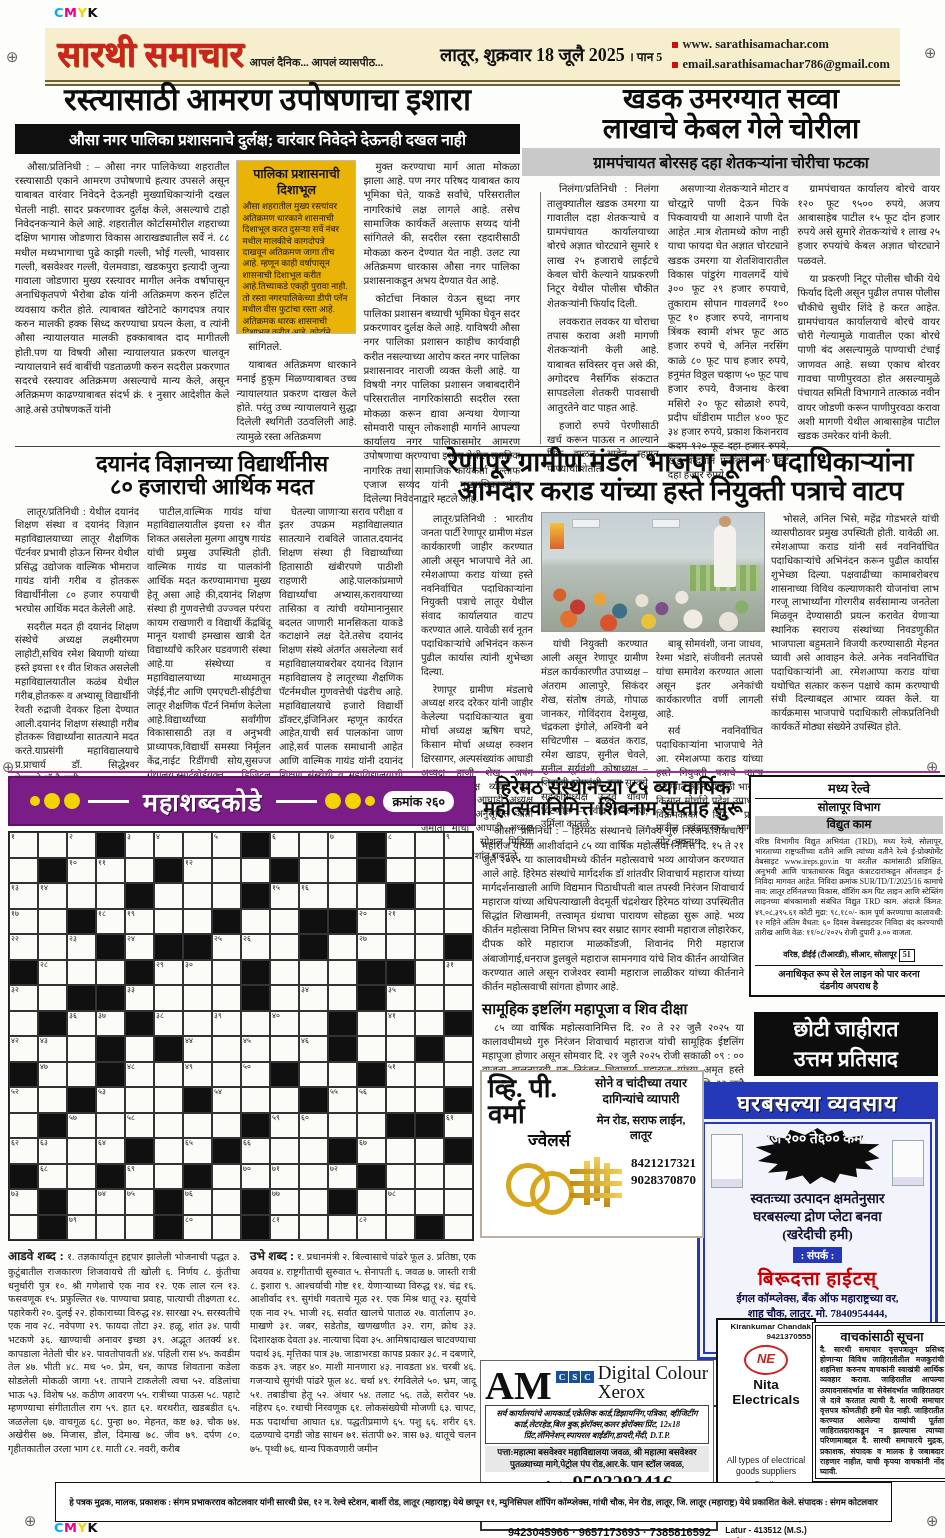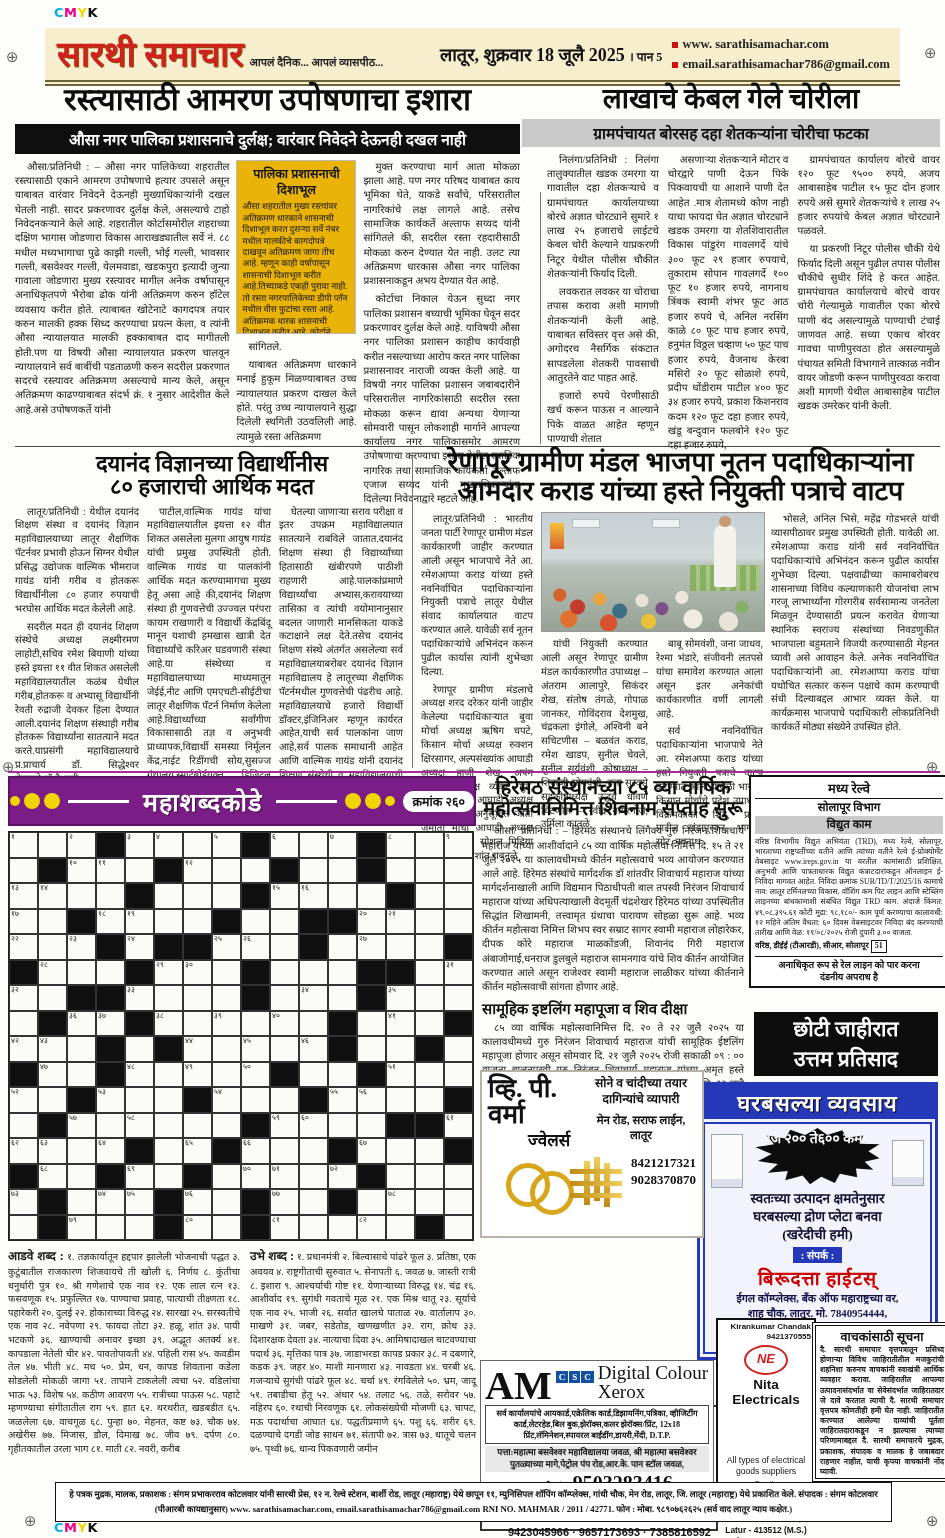--- a/index.html
+++ b/index.html
@@ -56,40 +56,40 @@
   .ph-speaker{position:absolute;right:28px;top:12px;width:22px;height:62px;background:#f4f2ec;
     border-radius:8px 8px 2px 2px;}
   .ph-speaker:before{content:"";position:absolute;left:5px;top:-9px;width:12px;height:11px;border-radius:50%;background:#c79b72;}
   .ph-ac{position:absolute;width:26px;height:7px;background:#eef1f2;border:1px solid #b6bcbe;top:6px;}
   .ph-poster{position:absolute;left:8px;top:10px;width:14px;height:26px;background:linear-gradient(#f3c13a,#d8622e);}
   .ph-chairs{position:absolute;right:4px;top:52px;width:70px;height:26px;
     background:repeating-linear-gradient(90deg,#7fae4e 0 6px,#a8c77e 6px 10px);opacity:.8;}
 
   
   .cw-header{height:46px;background:#7b1d86;border:2px solid #5c1266;display:flex;align-items:center;
-             padding:0 0;gap:8px;}
+             padding:0 20px;gap:8px;}
   .cw-dot{background:#f2d400;border-radius:50%;}
   .cw-title{color:#fff;font-weight:bold;font-size:25px;flex:0 0 auto;letter-spacing:1px;
             text-shadow:1px 1px 0 #3a0b40;margin:0 6px;}
   .cw-rule{flex:1;height:3px;background:#fff;}
   .cw-pill{background:#fff;border-radius:10px;padding:2px 9px;font-size:12.5px;font-weight:bold;color:#111;}
   .cw-grid{margin-top:5px;width:464px;display:grid;grid-template-columns:repeat(16,1fr);border:1px solid #222;background:#fff;}
   .cw-cell{border:1px solid #333;height:23.5px;position:relative;background:#fbfbf8;}
   .cw-cell.black{background:#101010;}
   .cw-num{position:absolute;left:1px;top:0;font-size:7.5px;line-height:1;color:#222;}
   .clues{margin-top:7px;display:flex;gap:10px;}
   .clue-col{font-size:9.6px;line-height:1.42;text-align:justify;color:#1c1c1c;}
   .clue-col b{font-size:12px;}
 
   
   .rail{border:2px solid #111;background:#fff;padding:2px 4px;font-size:7.7px;line-height:1.32;text-align:justify;}
   .rail .r-t1{font-size:13px;font-weight:bold;text-align:center;border-bottom:1px solid #111;padding:1px 0;}
   .rail .r-t2{font-size:11.5px;font-weight:bold;text-align:center;padding:1px 0;}
   .rail .r-t3{font-size:11.5px;font-weight:bold;text-align:center;background:#c9c9c9;padding:1px 0;margin-bottom:3px;}
-  .rail .r-sign{font-size:8px;font-weight:bold;text-align:left;margin-top:2px;}
+  .rail .r-sign{font-size:8px;font-weight:bold;text-align:center;margin-top:11px;}
   .rail .r-badge{display:inline-block;border:1px solid #111;padding:0 3px;font-weight:bold;}
   .rail .r-warn{border-top:1.5px solid #111;margin-top:3px;padding-top:2px;font-size:9.5px;font-weight:bold;text-align:center;}
 
   .choti{background:#0d0d0d;color:#fff;text-align:center;font-weight:bold;font-size:21px;line-height:1.45;
          display:flex;flex-direction:column;justify-content:center;}
 
   
   .ghar{border:3px solid #2438b8;background:#f3f4fb;}
   .ghar-head{background:#2438b8;color:#fff;font-weight:bold;font-size:22px;text-align:center;
              text-shadow:1px 1px 0 #000;padding:2px 0;letter-spacing:1px;}
@@ -129,21 +129,21 @@
   .zk-ph{font-size:11px;font-weight:bold;text-align:right;}
   .plane{position:absolute;left:2px;bottom:26px;font-size:26px;color:#b02020;transform:rotate(-12deg);}
 
   
   .amx{border:1.5px solid #666;background:#fff;padding:2px 4px;}
   .am-row{display:flex;align-items:flex-end;gap:4px;}
   .am-logo{font-size:40px;font-weight:bold;line-height:.85;}
   .csc{display:flex;gap:1px;margin-bottom:20px;}
   .csc span{background:#1450a0;color:#fff;font-size:9px;font-weight:bold;padding:1px 3px;}
   .am-title{font-size:19px;line-height:1;margin-bottom:2px;}
-  .am-services{border:1px solid #444;margin-top:2px;padding:2px 3px;font-size:8.2px;font-weight:bold;text-align:center;line-height:1.35;}
+  .am-services{border:1px solid #444;margin-top:2px;padding:2px 3px;font-size:8.2px;font-weight:bold;text-align:center;line-height:1.35;font-style:italic;}
   .am-addr{background:#e8e8e8;margin-top:2px;padding:1px 2px;font-size:8.8px;font-weight:bold;text-align:center;line-height:1.35;}
   .am-ph{text-align:center;font-size:10px;font-weight:bold;}
   .am-ph b{font-size:20px;}
 
   
   .nita{border:2px solid #111;background:#fff;text-align:center;padding:2px 3px;font-family:"Liberation Sans","DejaVu Sans",sans-serif;}
   .nt-contact{font-size:8px;font-weight:bold;text-align:right;line-height:1.3;}
   .ne-logo{width:40px;height:26px;border:2px solid #d02020;border-radius:50%;margin:2px auto;
            color:#d02020;font-style:italic;font-weight:bold;font-size:13px;line-height:24px;}
   .nt-name{font-size:13.5px;font-weight:bold;}
@@ -204,20 +204,21 @@
         <p>मुक्त करण्याचा मार्ग आता मोकळा झाला आहे. पण नगर परिषद याबाबत काय भूमिका घेते, याकडे सर्वांचे, परिसरातील नागरिकांचे लक्ष लागले आहे. तसेच सामाजिक कार्यकर्ते अल्ताफ सय्यद यांनी सांगितले की, सदरील रस्ता रहदारीसाठी मोकळा करुन देण्यात येत नाही. उलट त्या अतिक्रमण धारकास औसा नगर पालिका प्रशासनाकडून अभय देण्यात येत आहे.</p>
         <p>कोर्टाचा निकाल येऊन सुध्दा नगर पालिका प्रशासन बघ्याची भूमिका घेवून सदर प्रकरणावर दुर्लक्ष केले आहे. याविषयी औसा नगर पालिका प्रशासन काहीच कार्यवाही करीत नसल्याच्या आरोप करत नगर पालिका प्रशासनावर नाराजी व्यक्त केली आहे. या विषयी नगर पालिका प्रशासन जबाबदारीने परिसरातील नागरिकांसाठी सदरील रस्ता मोकळा करून द्यावा अन्यथा येणाऱ्या सोमवारी पासून लोकशाही मार्गाने आपल्या कार्यालय नगर पालिकासमोर आमरण उपोषणाचा करण्याचा इशारा येथील स्थानिक नागरिक तथा सामाजिक कार्यकर्ता अल्ताफ एजाज सय्यद यांनी मुख्याधिकाऱ्यांना दिलेल्या निवेदनाद्वारे म्हटले आहे.</p>
       </div>
     </div>
   </div>
 
   <div class="vrule" style="left:540px;top:192px;height:252px;"></div>
 
   <div class="abs" style="left:522px;top:84px;width:418px;">
     <div class="headline" style="font-size:28px;">
+      <div>खडक उमरग्यात सव्वा</div>
       <div>लाखाचे केबल गेले चोरीला</div>
     </div>
     <div class="bar-gray" style="margin-top:5px;font-size:15.5px;padding:3px 0;">ग्रामपंचायत बोरसह दहा शेतकऱ्यांना चोरीचा फटका</div>
     <div class="cols" style="margin-top:6px;gap:9px;padding-left:25px;">
       <div class="coltxt" style="width:113px;">
         <p>निलंगा/प्रतिनिधी : निलंगा तालुक्यातील खडक उमरगा या गावातील दहा शेतकऱ्याचे व ग्रामपंचायत कार्यालयाच्या बोरचे अज्ञात चोरट्याने सुमारे १ लाख २५ हजाराचे लाईटचे केबल चोरी केल्याने याप्रकरणी निटूर येथील पोलीस चौकीत शेतकऱ्यांनी फिर्याद दिली.</p>
         <p>लवकरात लवकर या चोराचा तपास करावा अशी मागणी शेतकऱ्यांनी केली आहे. याबाबत सविस्तर वृत्त असे की, अगोदरच नैसर्गिक संकटात सापडलेला शेतकरी पावसाची आतुरतेने वाट पाहत आहे.</p>
         <p>हजारो रुपये पेरणीसाठी खर्च करून पाऊस न आल्याने पिके वाळत आहेत म्हणून पाण्याची शेतात</p>
       </div>
       <div class="coltxt" style="width:122px;">
@@ -867,16 +868,15 @@
     <div class="nt-addr">Kamdar Road, Hanuman Chowk, Latur - 413512 (M.S.) Ph. 02382-257290</div>
   </div>
 
   <div class="abs such" style="left:812px;top:1322px;width:124px;height:148px;">
     <div class="such-title">वाचकांसाठी सूचना</div>
     <div class="such-body">दै. सारथी समाचार वृत्तपत्रातून प्रसिध्द होणाऱ्या विविध जाहिरातीतील मजकुरांची शहनिशा करुनच वाचकांनी स्वाखंत्री आर्थिक व्यवहार करावा. जाहिरातीत आपल्या उत्पादनासंदर्भात वा सेवेसंदर्भात जाहिरातदार जे दावे करतात त्याची दै. सारथी समाचार वृत्तपत्र कोणतीही हमी घेत नाही. जाहिरातीत करण्यात आलेल्या दाव्यांची पूर्तता जाहिरातदाराकडून न झाल्यास त्याच्या परिणामाबद्दल दै. सारथी समाचारचे मुद्रक, प्रकाशक, संपादक व मालक हे जबाबदार राहणार नाहीत, याची कृपया वाचकांनी नोंद घ्यावी.</div>
   </div>
 
   <div class="abs footer" style="left:55px;top:1482px;width:835px;height:38px;">
     <div>हे पत्रक मुद्रक, मालक, प्रकाशक : संगम प्रभाकरराव कोटलवार यांनी सारथी प्रेस, १२ न. रेल्वे स्टेशन, बार्शी रोड, लातूर (महाराष्ट्र) येथे छापून ११, म्युनिसिपल शॉपिंग कॉम्प्लेक्स, गांधी चौक, मेन रोड, लातूर, जि. लातूर (महाराष्ट्र) येथे प्रकाशित केले. संपादक : संगम कोटलवार</div>
-    <div>(पीआरबी कायद्यानुसार) www. sarathisamachar.com, email.sarathisamachar786@gmail.com RNI NO. MAHMAR / 2011 / 42771. फोन : मोबा. ९८९०७६२६२५ (सर्व वाद लातूर न्याय कक्षेत.)</div>
   </div>
 
 </div>
 
 </body></html>

